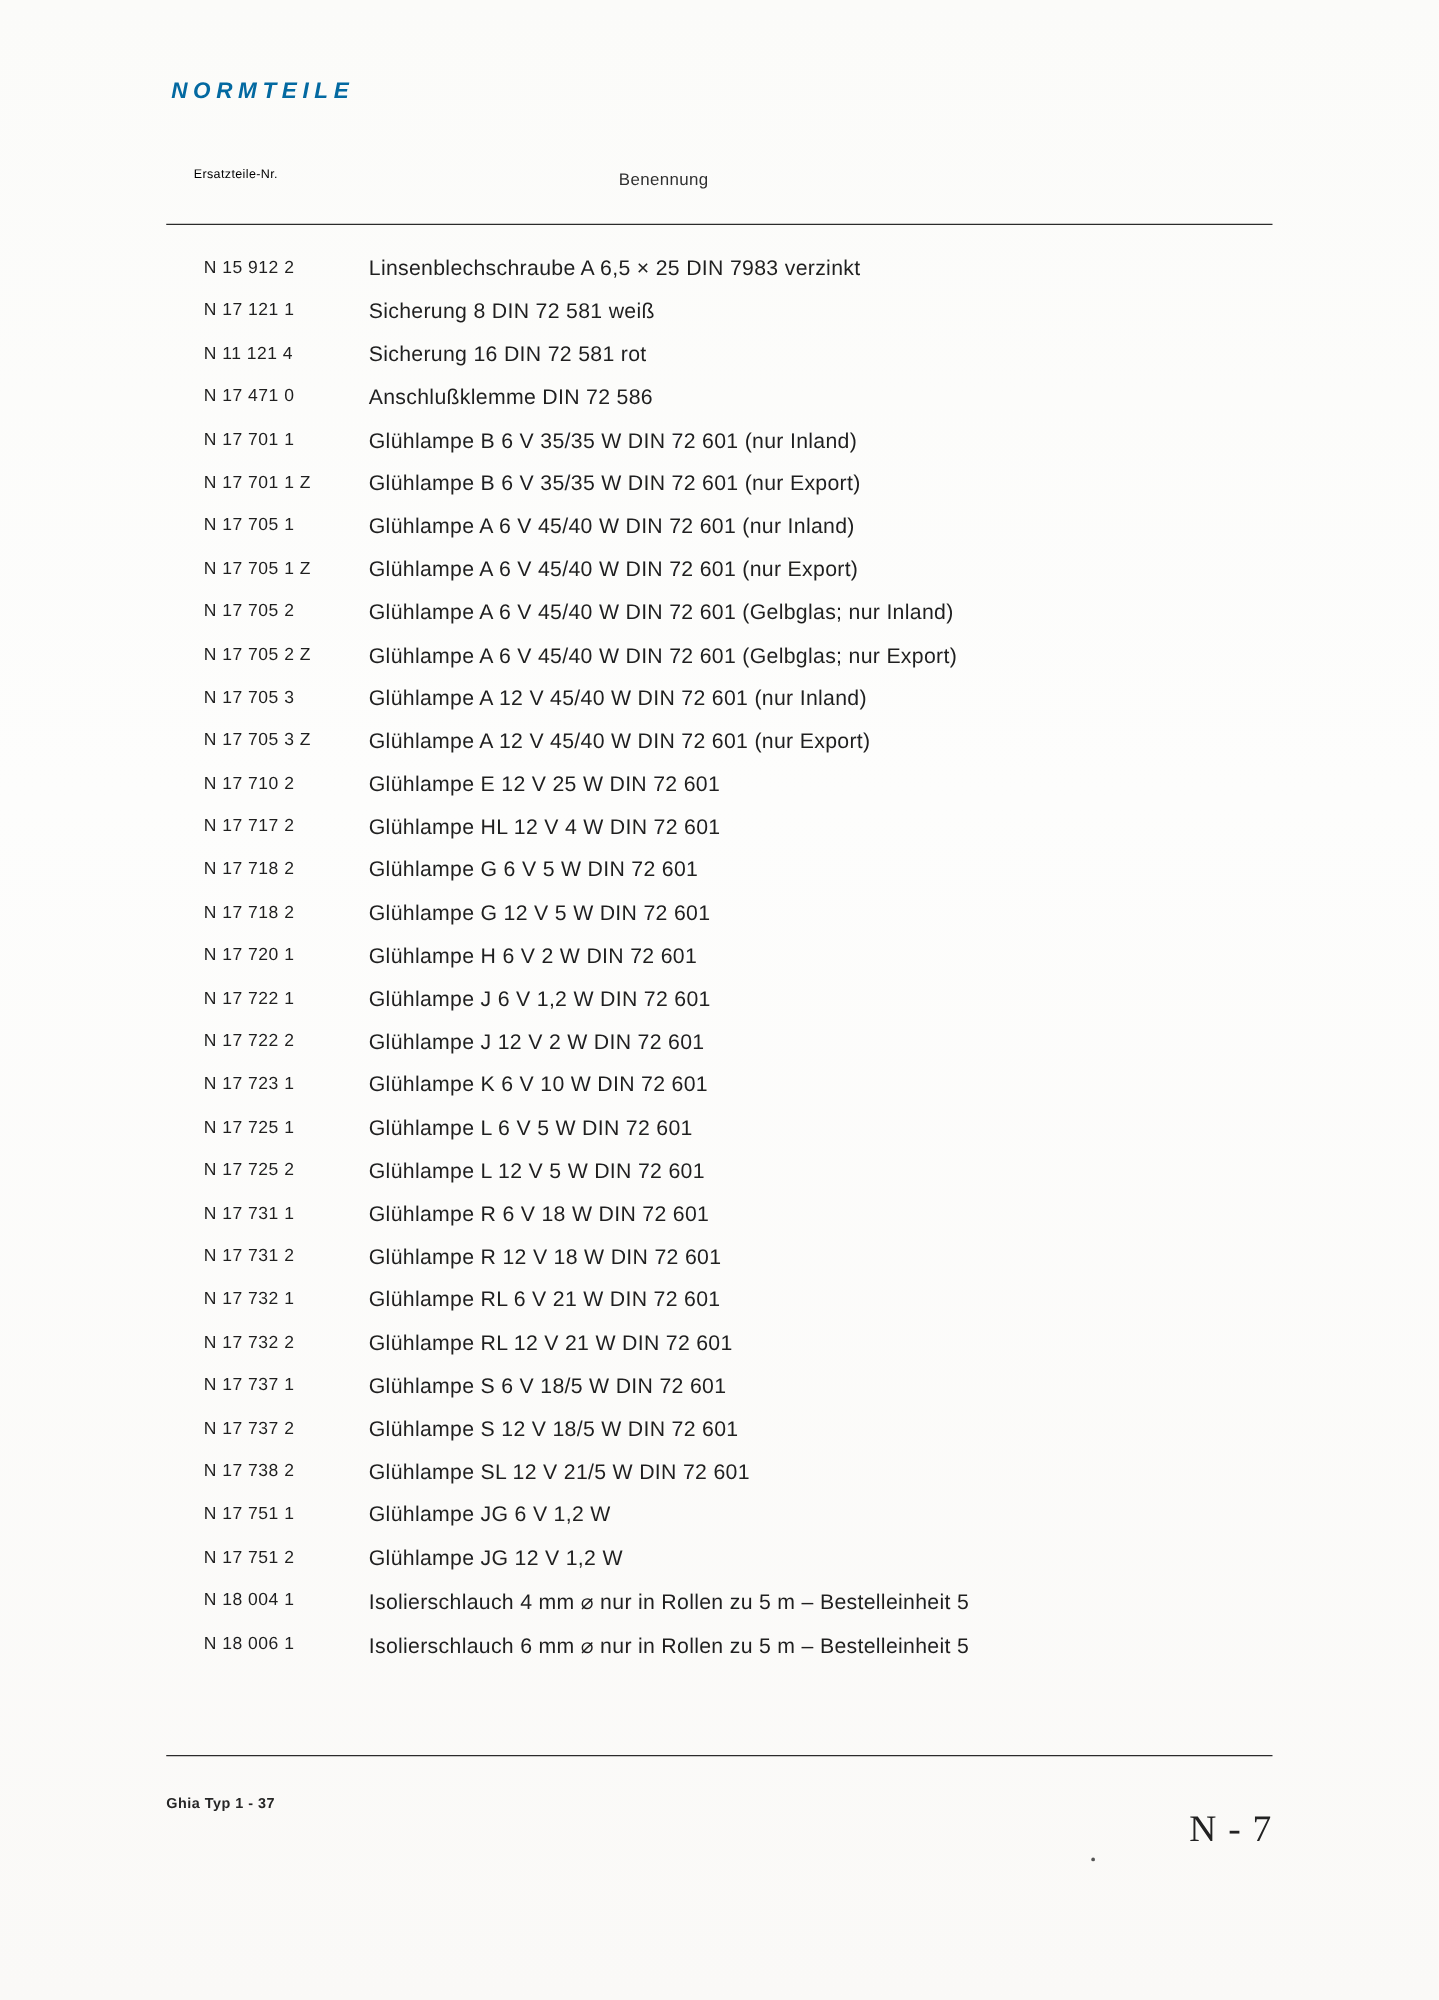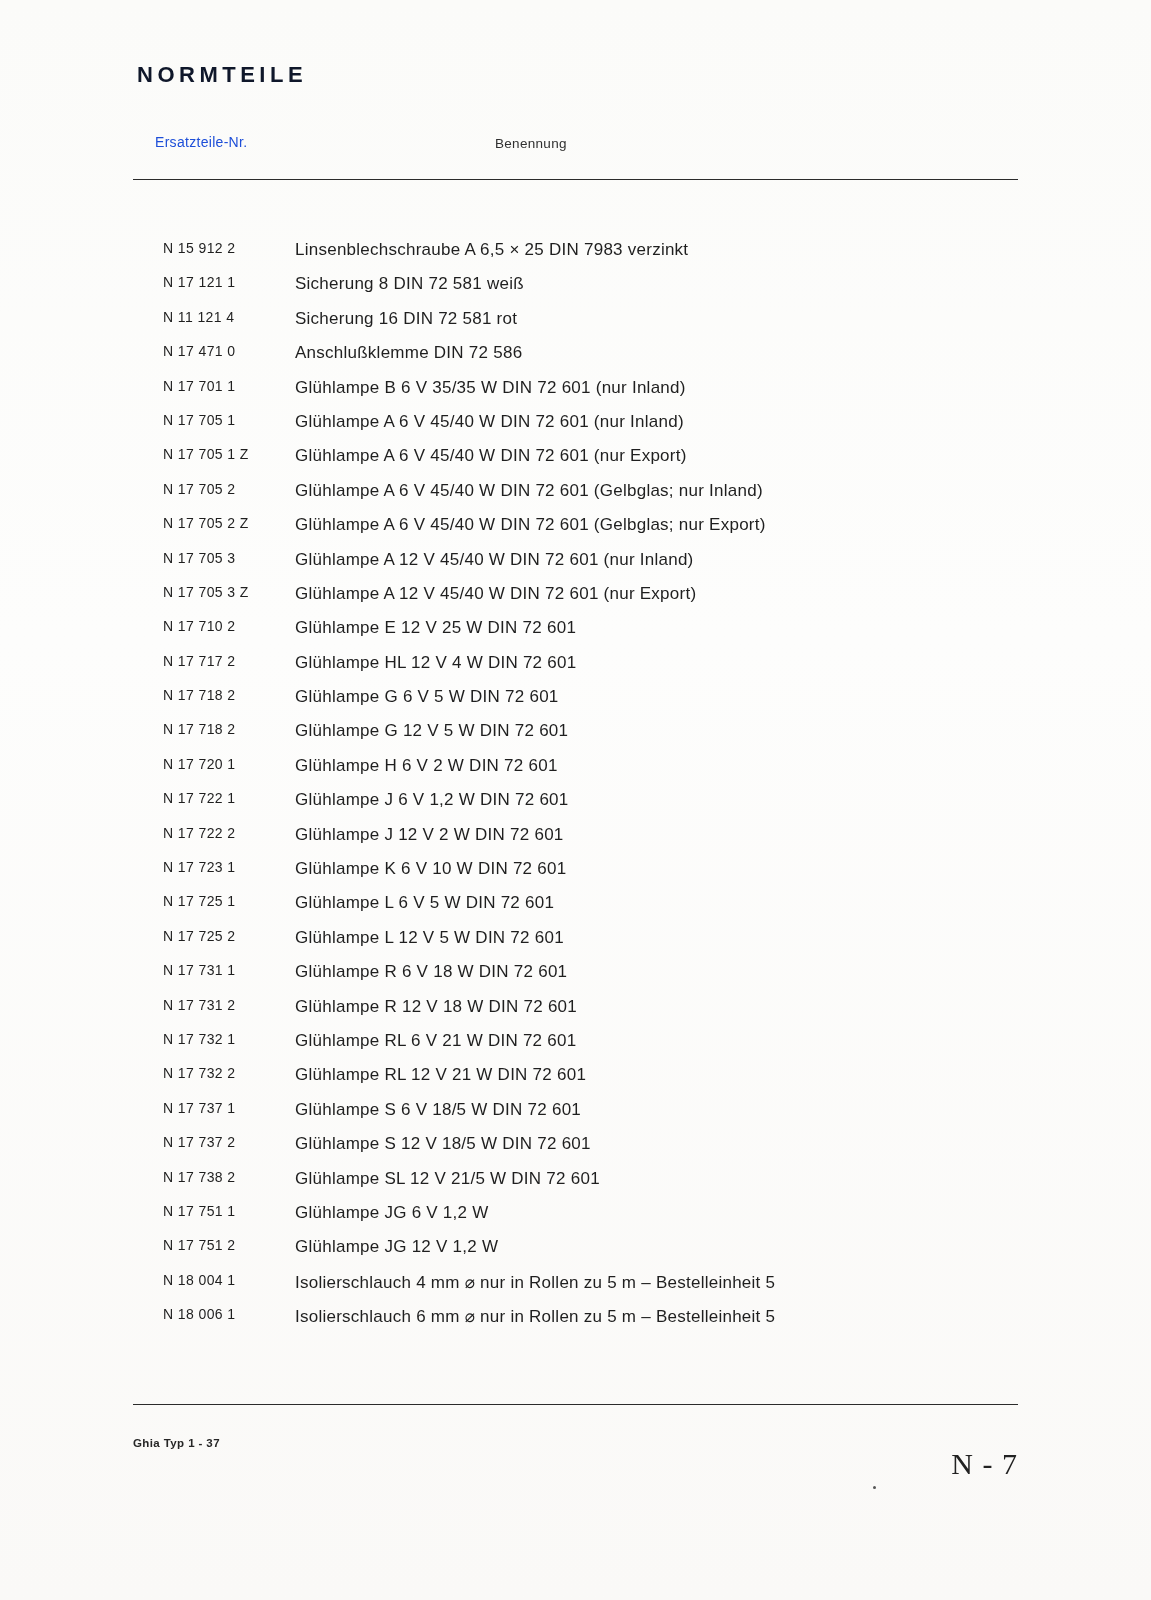--- a/index.html
+++ b/index.html
@@ -32,32 +32,33 @@
     position: absolute;
     left: 133px;
     top: 0;
     width: 885px;
     height: 1600px;
   }
   .doc-title {
     position: absolute;
     left: 4px;
     top: 62px;
-    font-size: 22px;
+    font-size: 18px;
     font-weight: 700;
     letter-spacing: 4.5px;
-    color: #0f172a;
+    color: #0369a1;
+    font-style: italic;
   }
   .col-head-left {
     position: absolute;
     left: 22px;
     top: 134px;
-    font-size: 14px;
+    font-size: 10px;
     letter-spacing: 0.3px;
-    color: #1d4ed8;
+    color: #000000;
   }
   .col-head-right {
     position: absolute;
     left: 362px;
     top: 136px;
     font-size: 13.5px;
     letter-spacing: 0.3px;
     color: #303030;
   }
   .rule {
@@ -68,21 +69,20 @@
     border-top: 1.6px solid #2b2b2b;
   }
   .rule.top { top: 179px; }
   .rule.bottom { top: 1404px; }
 
   .rows {
     position: absolute;
     left: 0;
     top: 205px;
     width: 885px;
-    margin-top: 35px;
   }
   .row {
     position: relative;
     height: 34.4px;
   }
   .part-no {
     position: absolute;
     left: 30px;
     top: 0;
     width: 150px;
@@ -158,20 +158,24 @@
         </div>
         <div class="row">
           <div class="part-no">N 17 471 0</div>
           <div class="desc">Anschlußklemme DIN 72 586</div>
         </div>
         <div class="row">
           <div class="part-no">N 17 701 1</div>
           <div class="desc">Glühlampe B 6 V 35/35 W DIN 72 601 (nur Inland)</div>
         </div>
         <div class="row">
+          <div class="part-no">N 17 701 1 Z</div>
+          <div class="desc">Glühlampe B 6 V 35/35 W DIN 72 601 (nur Export)</div>
+        </div>
+        <div class="row">
           <div class="part-no">N 17 705 1</div>
           <div class="desc">Glühlampe A 6 V 45/40 W DIN 72 601  (nur Inland)</div>
         </div>
         <div class="row">
           <div class="part-no">N 17 705 1 Z</div>
           <div class="desc">Glühlampe A 6 V 45/40 W DIN 72 601 (nur Export)</div>
         </div>
         <div class="row">
           <div class="part-no">N 17 705 2</div>
           <div class="desc">Glühlampe A 6 V 45/40 W DIN 72 601 (Gelbglas; nur Inland)</div>

